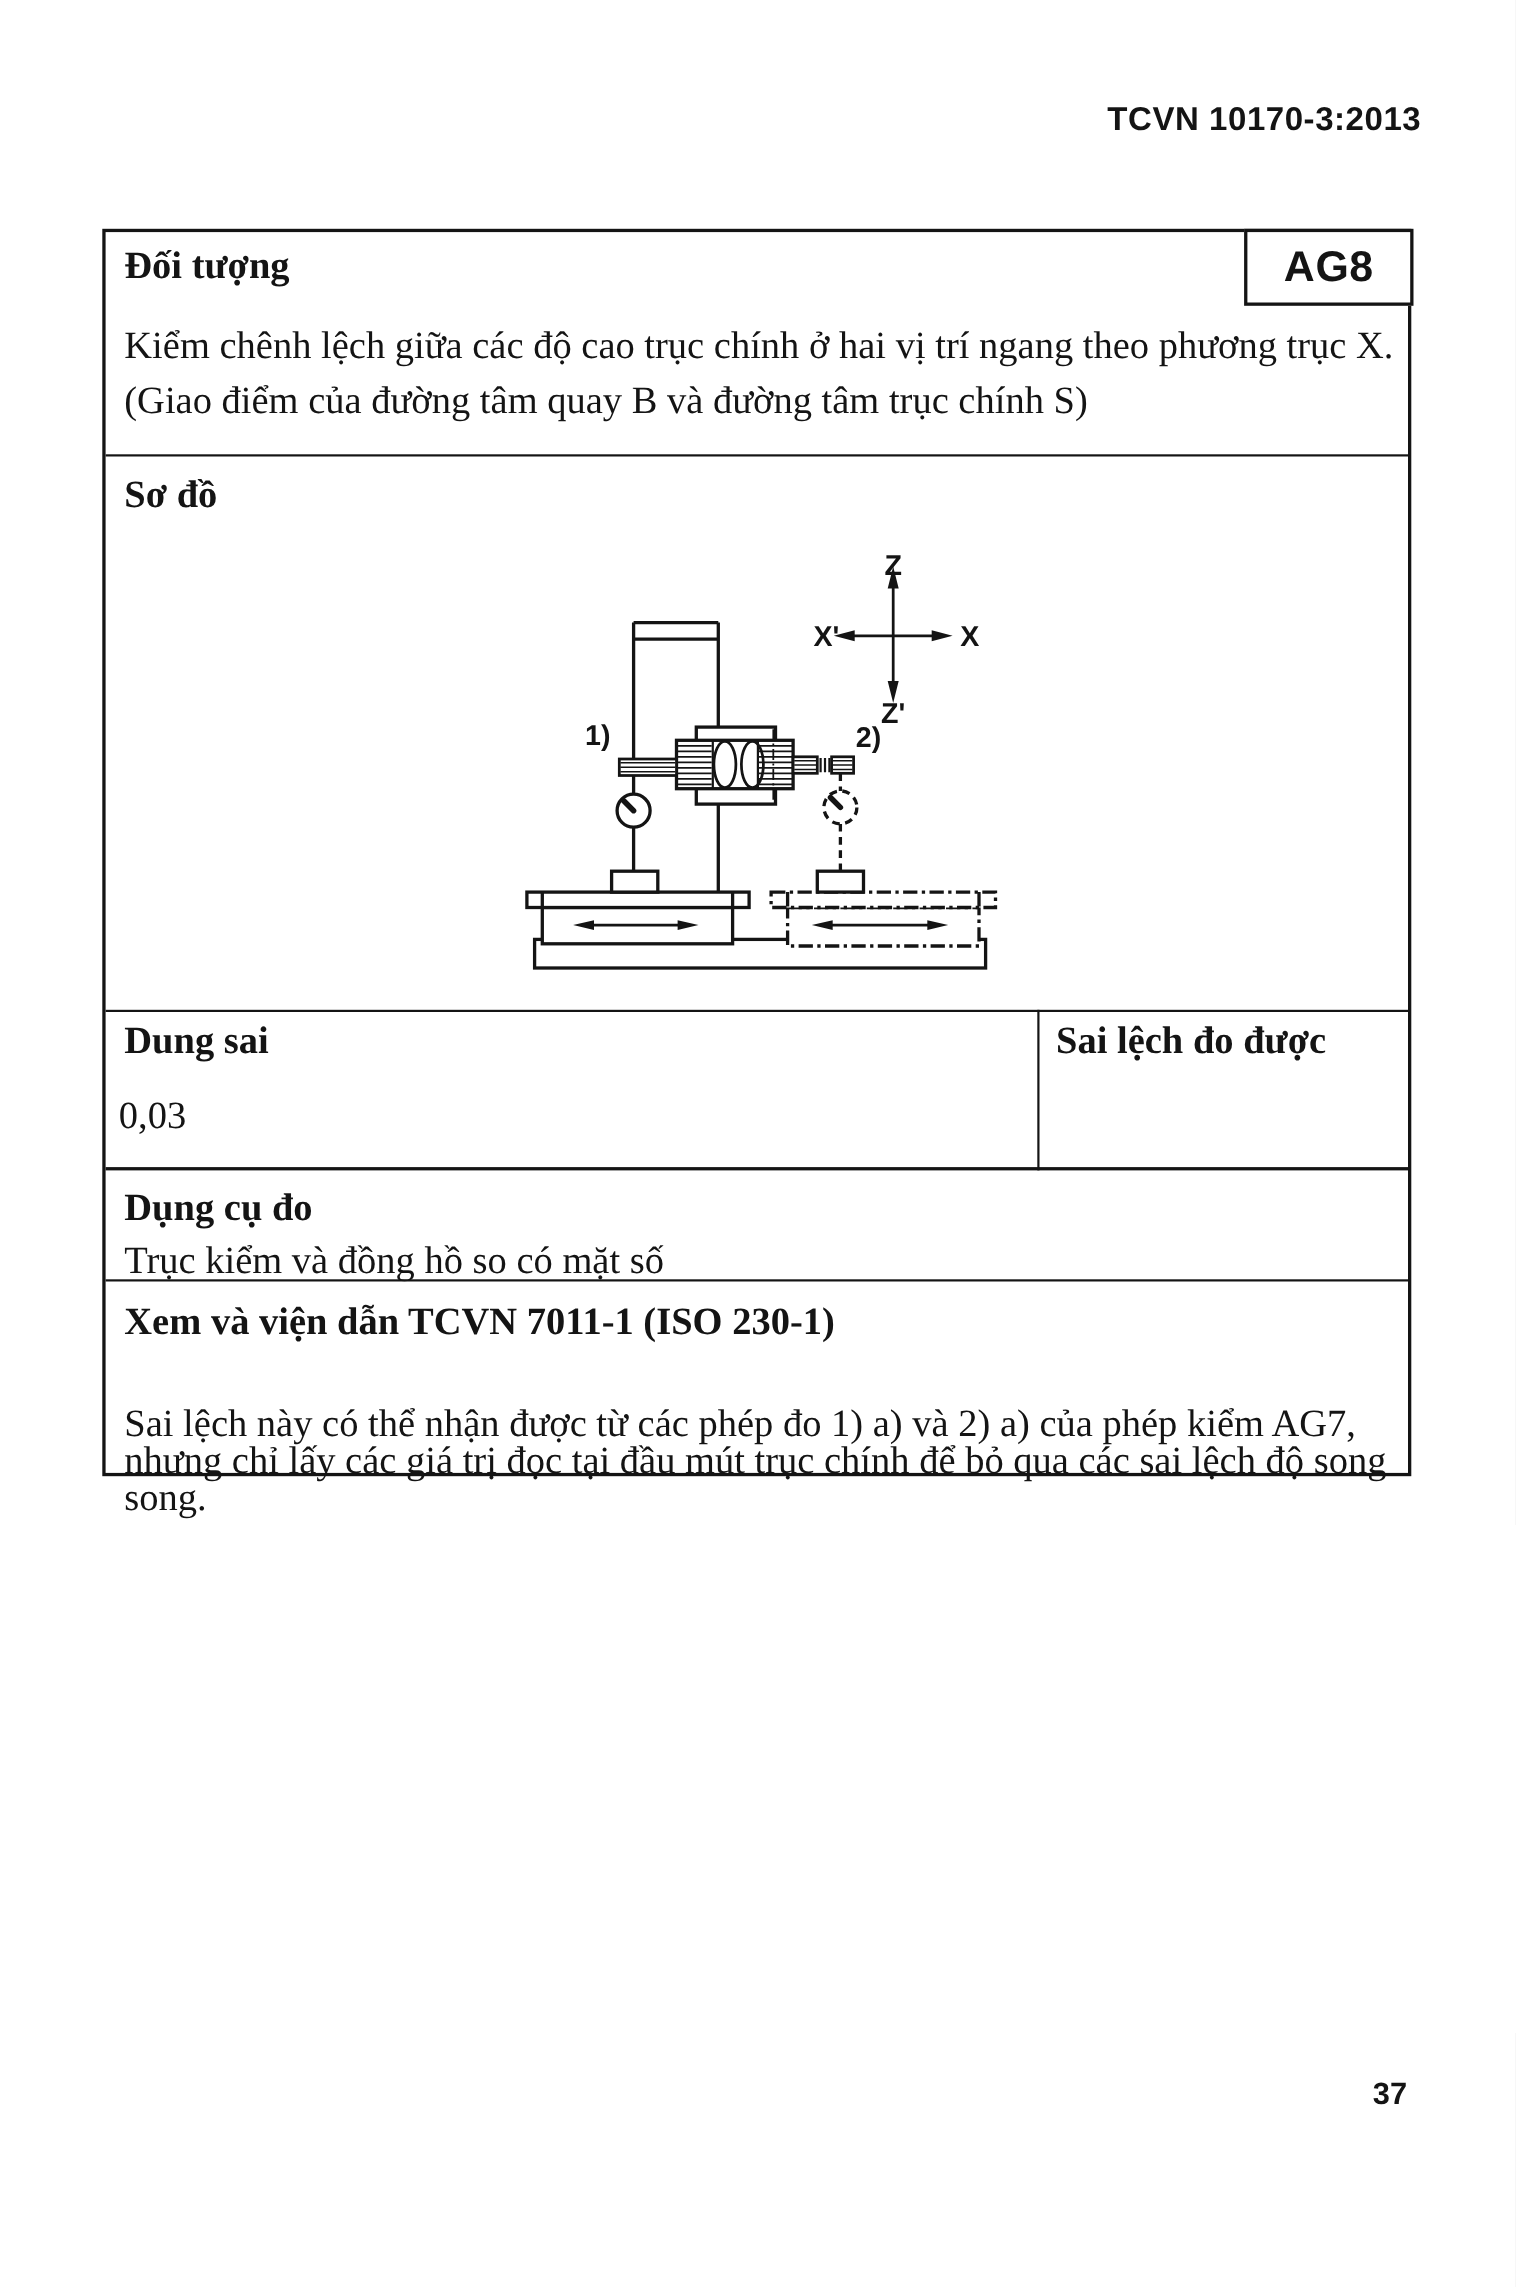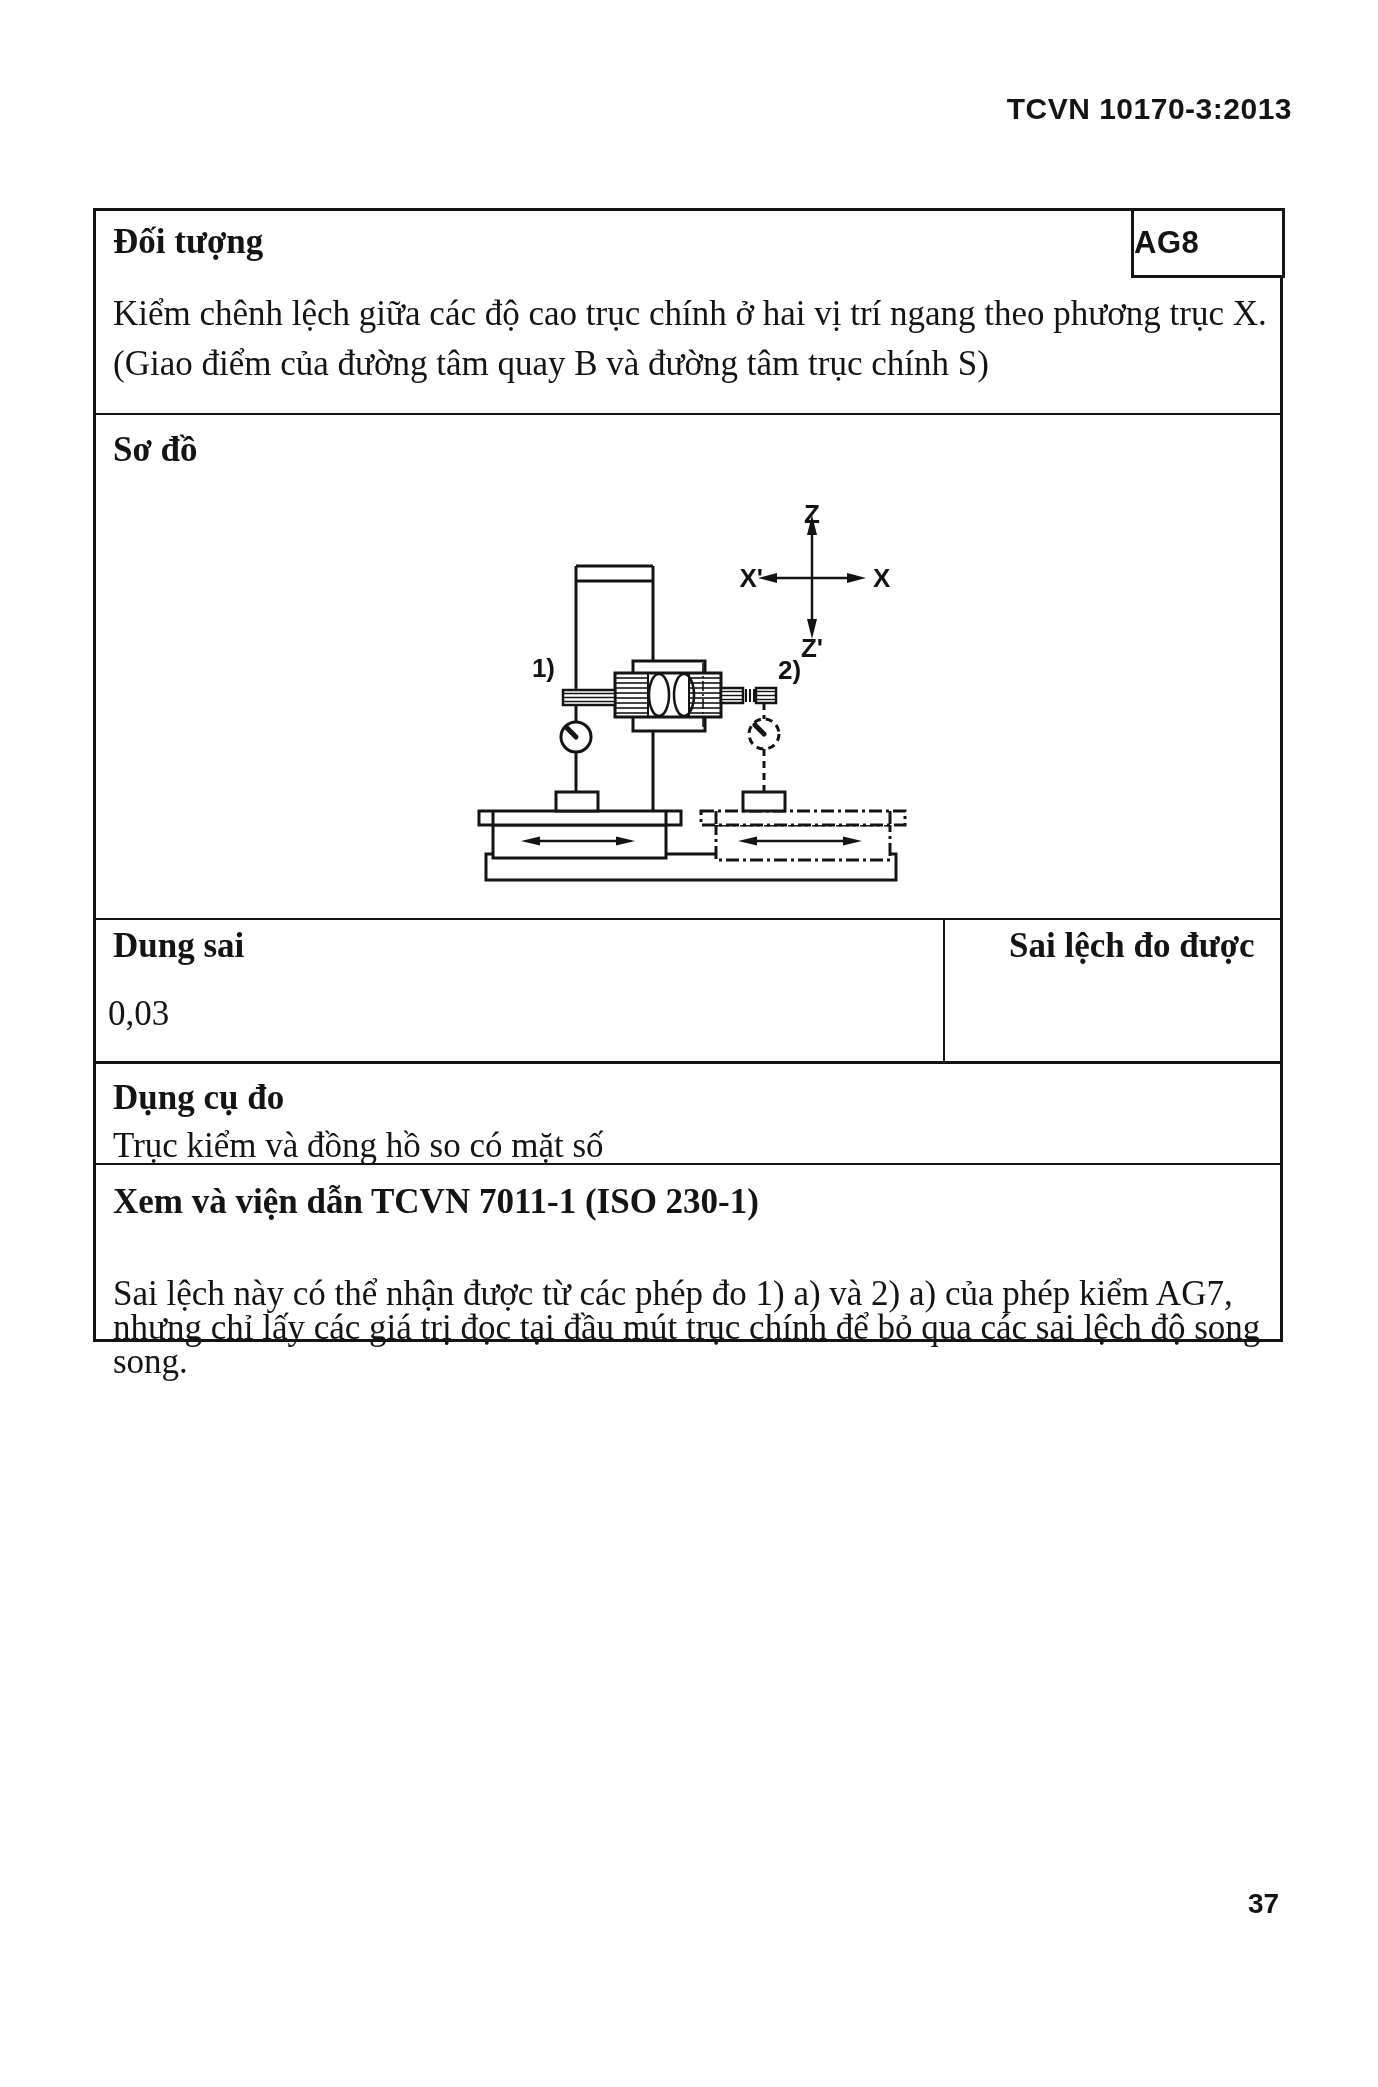--- a/index.html
+++ b/index.html
@@ -21,22 +21,22 @@
     width:1190px;height:1134px;
     border:3px solid #141414;
     box-sizing:border-box;
   }
   .code-box{
     position:absolute;left:1131px;top:208px;
     width:154px;height:70px;
     border:3px solid #141414;
     box-sizing:border-box;
     background:#fff;
-    display:flex;align-items:center;
-    font-size:31px;font-weight:700;letter-spacing:.5px;
+    display:flex;align-items:center;justify-content:center;
+    font-size:39px;font-weight:700;letter-spacing:.5px;
     z-index:3;
   }
   .txt{position:absolute;font-size:35px;line-height:34px;white-space:nowrap;font-family:Liberation Serif, serif;}
   .txt.wrap{white-space:normal;margin-top:40px;}
   .b{font-weight:700;}
   .hline{position:absolute;left:0;width:100%;background:#141414;}
   .vline{position:absolute;background:#141414;}
   .page-number{
     position:absolute;left:1248px;top:1888px;
     font-size:28px;font-weight:700;
@@ -186,21 +186,21 @@
         <text x="122" y="184" text-anchor="end">1)</text>
         <text x="345" y="186" text-anchor="start">2)</text>
       </g>
     </svg>
 
     <div class="hline" style="top:707px;height:2px;"></div>
 
     <div class="txt b" style="left:17px;top:718px;text-align:center;">Dung sai</div>
     <div class="txt" style="left:0;top:786px;width:875px;text-align:left;padding-left:12px;">0,03</div>
     <div class="vline" style="left:847px;top:707px;width:2px;height:146px;"></div>
-    <div class="txt b" style="left:913px;top:718px;">Sai lệch đo được</div>
+    <div class="txt b" style="left:864px;top:718px;">Sai lệch đo được</div>
     <div style="position:absolute;left:849px;top:709px;width:335px;height:142px;"></div>
 
     <div class="hline" style="top:850px;height:3px;"></div>
 
     <div class="txt b" style="left:17px;top:870px;">Dụng cụ đo</div>
     <div class="txt" style="left:17px;top:918px;">Trục kiểm và đồng hồ so có mặt số</div>
 
     <div class="hline" style="top:952px;height:2px;"></div>
 
     <div class="txt b" style="left:17px;top:974px;">Xem và viện dẫn TCVN 7011-1 (ISO 230-1)</div>

